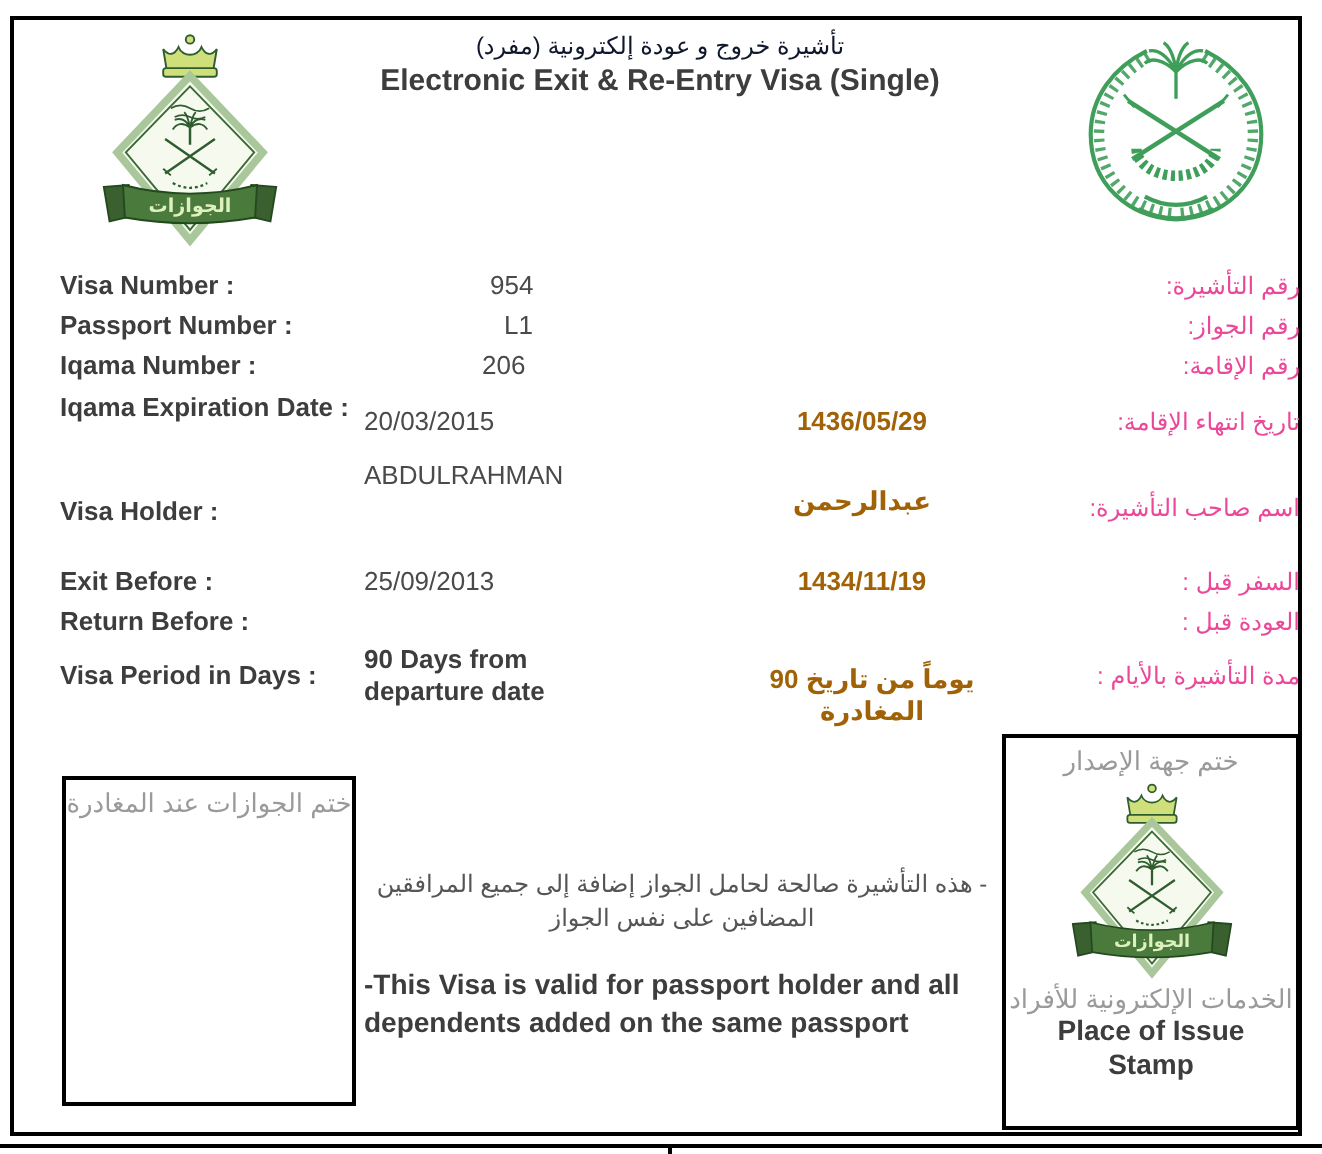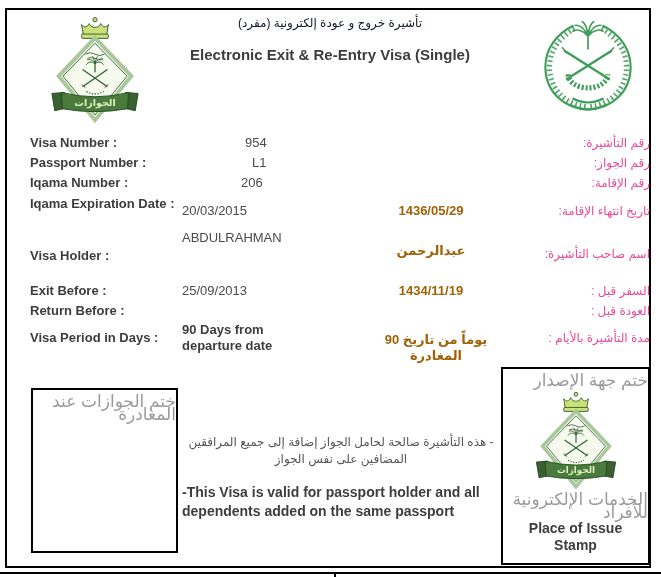--- a/index.html
+++ b/index.html
@@ -6,36 +6,36 @@
   .doc{position:relative;width:661px;height:577px;background:#fff;overflow:hidden;
        font-family:"Liberation Sans","DejaVu Sans",sans-serif;}
   .frame{position:absolute;left:5px;top:8px;width:646px;height:560px;
          border:2px solid #000;box-sizing:border-box;background:#fff;}
   .rtl{direction:rtl;unicode-bidi:embed;}
   .ltrnum{direction:ltr;unicode-bidi:embed;}
 
   
   .titles{position:absolute;left:158px;top:16px;width:344px;text-align:center;}
   .title-ar{font-size:12px;color:#0f172a;}
-  .title-en{font-size:15px;font-weight:bold;color:#3d3d3d;margin-top:16px;}
+  .title-en{font-size:15px;font-weight:bold;color:#3d3d3d;margin-top:2px;}
   .logo-jawazat{position:absolute;left:47px;top:13px;width:96px;height:113px;}
   .logo-moi{position:absolute;left:536px;top:13px;width:104px;height:104px;}
 
   
   .lbl{position:absolute;left:30px;font-size:13px;font-weight:bold;color:#3d3d3d;line-height:16px;}
   .val{position:absolute;font-size:13px;color:#4a4a4a;line-height:16px;}
   .val-b{font-weight:bold;color:#3d3d3d;}
   .hij{position:absolute;left:370px;width:122px;text-align:center;font-size:13px;
        font-weight:bold;color:#a16207;line-height:16px;}
   .arl{position:absolute;right:11px;font-size:12px;color:#ec4899;line-height:15px;direction:rtl;}
 
   
   .exit-box{position:absolute;left:31px;top:388px;width:147px;height:165px;
             border:2px solid #000;box-sizing:border-box;text-align:center;}
-  .box-ar{font-size:17px;color:#9a9a9a;margin-top:5px;direction:rtl;line-height:13px;text-align:right;}
+  .box-ar{font-size:13px;color:#9a9a9a;margin-top:5px;direction:rtl;line-height:13px;}
   .exit-en{position:absolute;bottom:7px;left:0;width:100%;font-size:15px;color:#3d3d3d;}
   .notes{position:absolute;left:176px;top:434px;width:330px;}
   .note-ar{font-size:12px;color:#555555;text-align:center;line-height:17px;}
   .note-en{margin-top:15px;font-size:14px;font-weight:bold;color:#3d3d3d;
            line-height:19px;text-align:left;padding-left:6px;}
   .issue-box{position:absolute;left:501px;top:367px;width:149px;height:198px;
              border:2px solid #000;box-sizing:border-box;text-align:center;}
   .issue-logo{display:block;width:88px;height:104px;margin:1px auto 0;}
   .issue-en{font-size:14px;font-weight:bold;color:#3d3d3d;width:112px;margin:1px auto 0;line-height:17px;}
 

